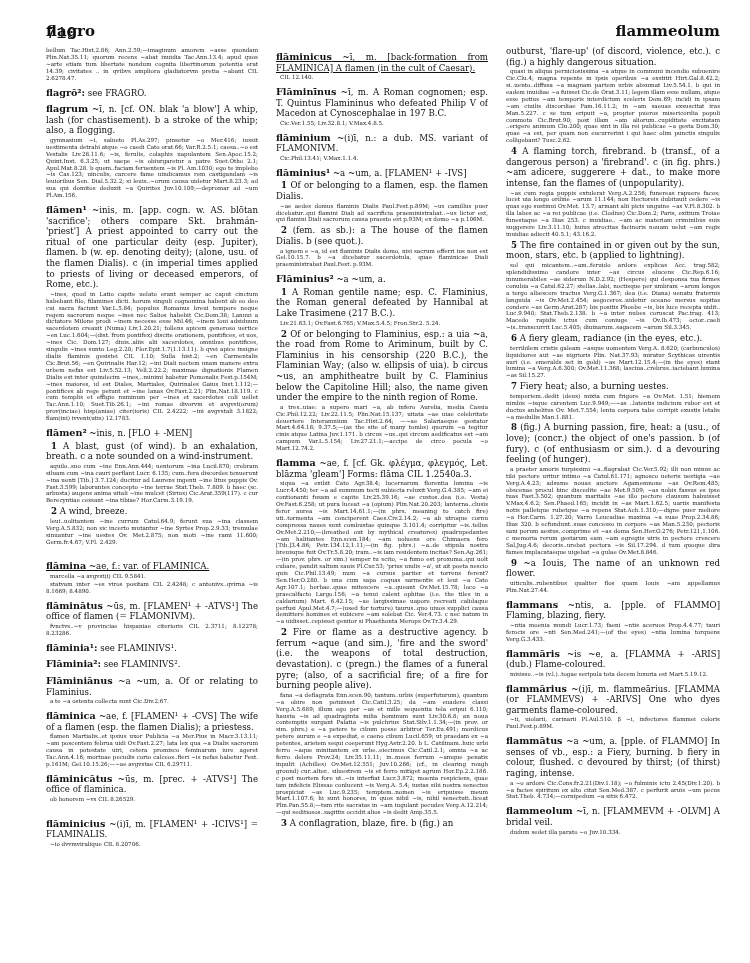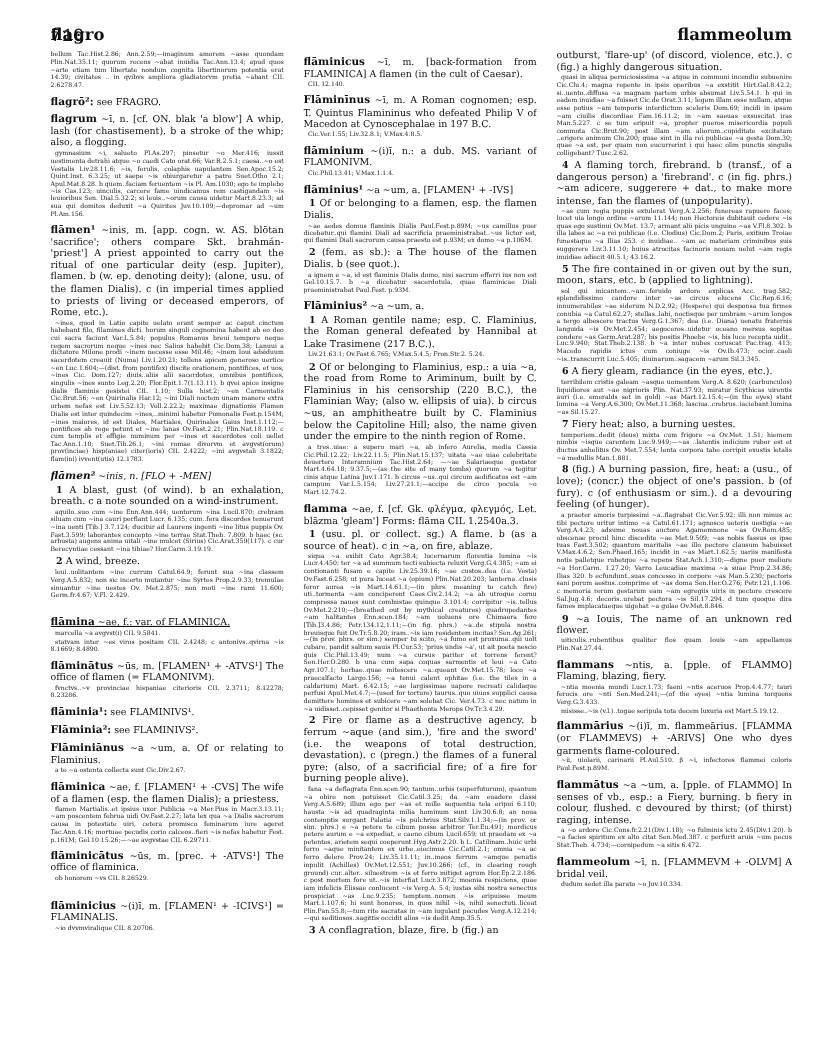--- a/index.html
+++ b/index.html
@@ -31,21 +31,21 @@
   </div>
 
   <div class="columns">
     <div class="col col-1">
         <p class="cit cont">bellum Tac.Hist.2.86; Ann.2.59;—imaginum amorem ~asse quondam Plin.Nat.35.11; quorum recens ~abat inuidia Tac.Ann.13.4; apud quos ~arte etiam tum libertate nondum cognita libertinorum potentia erat 14.39; civitates .. in qvibvs ampliora gladiatorvm pretia ~abant CIL 2.6278.47.</p>
         <p class="def" style="margin-top: 6px;"><span class="hw">flagrō²:</span><span> see FRAGRO.</span></p>
         <p class="def" style="margin-top: 6px;"><span class="hw">flagrum</span><span> ~ī, n. [cf. ON. blak 'a blow'] A whip, lash (for chastisement). b a stroke of the whip; also, a flogging.</span></p>
         <p class="cit">gymnasium ~i, salueto Pl.As.297; pinsetur ~o Mer.416; iussit uestimenta detrahi atque ~o caedi Cato orat.66; Var.R.2.5.1; caesa..~o est Vestalis Liv.28.11.6; ~is, ferulis, colaphis uapulantem Sen.Apoc.15.2; Quint.Inst. 6.3.25; ut saepe ~is obiurgaretur a patre Suet.Otho 2.1; Apul.Mat.8.28.   b quem..faciam feruentem ~is Pl. Am.1030; ego te implebo ~is Cas.123; uinculis, carcere fame uindicamus rem castigandam ~is leuioribus Sen. Dial.5.32.2; si leuis..~orum causa uidetur Mart.8.23.3; ad sua qui domitos deduxit ~a Quirites Juv.10.109;—depromar ad ~um Pl.Am.156.</p>
         <p class="def" style="margin-top: 6px;"><span class="hw">flāmen¹</span><span> ~inis, m. [app. cogn. w. AS. blōtan 'sacrifice'; others compare Skt. brahmán- 'priest'] A priest appointed to carry out the ritual of one particular deity (esp. Jupiter), flamen. b (w. ep. denoting deity); (alone, usu. of the flamen Dialis). c (in imperial times applied to priests of living or deceased emperors, of Rome, etc.).</span></p>
         <p class="cit">~ines, quod in Latio capite uelato erant semper ac caput cinctum habebant filo, filamines dicti. horum singuli cognomina habent ab eo deo cui sacra faciunt Var.L.5.84; populus Romanus breui tempore neque regem sacrorum neque ~ines nec Salios habebit Cic.Dom.38; Lanuui a dictatore Milone prodi ~inem necesse esse Mil.46; ~inem Ioui adsiduum sacerdotem creauit (Numa) Liv.1.20.21; tollens apicem generoso uertice ~en Luc.1.604;—(dist. from pontifex) discite orationem, pontifices, et uos, ~ines Cic. Dom.127; diuis..aliis alii sacerdotes, omnibus pontifices, singulis ~ines sunto Leg.2.20; Flor.Epit.1.7(1.13.11).  b qvei apice insigne dialis flaminis gesistei CIL 1.10; Sulla hist.2; ~en Carmentalis Cic.Brut.56; ~en Quirinalis Har.12; ~ini Diali noctem unam manere extra urbem nefas est Liv.5.52.13; Vell.2.22.2; maximae dignationis Flamen Dialis est inter quindecim ~ines,..minimi habetur Pomonalis Fest.p.154M; ~ines maiores, id est Diales, Martiales, Quirinales Gaius Inst.1.112;—pontifices ab rege petunt et ~ine lanas Ov.Fast.2.21; Plin.Nat.18.119.   c cum templis et effigie numinum per ~ines et sacerdotes coli uellet Tac.Ann.1.10; Suet.Tib.26.1; ~ini romae divorvm et avgvst(orum) prov(inciae) hisp(aniae) citer(ioris) CIL 2.4222; ~ini avgvstali 3.1822; flam(ini) ivvent(utis) 12.1783.</p>
-        <p class="def" style="margin-top: 6px; font-style: italic;"><span class="hw">flāmen²</span><span> ~inis, n. [FLO + -MEN]</span></p>
+        <p class="def" style="margin-top: 6px;"><span class="hw">flāmen²</span><span> ~inis, n. [FLO + -MEN]</span></p>
         <p class="def sense"><b>1</b><span> A blast, gust (of wind). b an exhalation, breath. c a note sounded on a wind-instrument.</span></p>
         <p class="cit">aquilo..suo cum ~ine Enn.Ann.444; uentorum ~ina Lucil.870; crebram siluam cum ~ina cauri perflant Lucr. 6.135; cum..fera discordes tenuerunt ~ina uenti [Tib.] 3.7.124; ducitur ad Laurens ingenti ~ine litus puppis Ov. Fast.3.599; laborantes concepto ~ine terrae Stat.Theb. 7.809.   b haec (sc. arbusta) augens anima uitali ~ine mulcet (Sirius) Cic.Arat.359(117).   c cur Berecyntiae cessant ~ina tibiae? Hor.Carm.3.19.19.</p>
         <p class="def sense"><b>2</b><span> A wind, breeze.</span></p>
         <p class="cit">leui..uolitantem ~ine currum Catul.64.9; ferunt sua ~ina classem Verg.A.5.832; non sic incerto mutantur ~ine Syrtes Prop.2.9.33; tremulae sinuantur ~ine uestes Ov. Met.2.875; non moti ~ine rami 11.600; Germ.fr.4.67; V.Fl. 2.429.</p>
         <p class="def" style="margin-top: 16px; text-decoration: underline;"><span class="hw">flāmina</span><span> ~ae, f.: var. of FLAMINICA.</span></p>
         <p class="cit">marcella ~a avgvst(i) CIL 9.5841.</p>
         <p class="cit">statvam inter ~es viros positam CIL 2.4248; c antonivs..qvirna ~is 8.1669; 8.4890.</p>
         <p class="def" style="margin-top: 6px;"><span class="hw">flāminātus</span><span> ~ūs, m. [FLAMEN¹ + -ATVS¹] The office of flamen (= FLAMONIVM).</span></p>
         <p class="cit">fvnctvs..~v provinciae hispaniae citerioris CIL 2.3711; 8.12278; 8.23286.</p>
         <p class="def" style="margin-top: 6px;"><span class="hw">flāminia¹:</span><span> see FLAMINIVS¹.</span></p>
@@ -53,38 +53,37 @@
         <p class="def" style="margin-top: 6px;"><span class="hw">Flāminiānus</span><span> ~a ~um, a. Of or relating to Flaminius.</span></p>
         <p class="cit">a te ~a ostenta collecta sunt Cic.Div.2.67.</p>
         <p class="def" style="margin-top: 6px;"><span class="hw">flāminica</span><span> ~ae, f. [FLAMEN¹ + -CVS] The wife of a flamen (esp. the flamen Dialis); a priestess.</span></p>
         <p class="cit">flamen Martialis..et ipsius uxor Publicia ~a Mer.Pius in Macr.3.13.11; ~am poscentem februa uidi Ov.Fast.2.27; lata lex qua ~a Dialis sacrorum causa in potestate uiri, cetera promisco feminarum iure ageret Tac.Ann.4.16; mortuae pecudis corio calceos..fieri ~is nefas habetur Fest. p.161M; Gel.10.15.26;—~ae avgvstae CIL 6.29711.</p>
         <p class="def" style="margin-top: 6px;"><span class="hw">flāminicātus</span><span> ~ūs, m. [prec. + -ATVS¹] The office of flaminica.</span></p>
         <p class="cit">ob honorem ~vs CIL 8.26529.</p>
         <p class="def" style="margin-top: 16px;"><span class="hw">flāminicius</span><span> ~(i)ī, m. [FLAMEN¹ + -ICIVS¹] = FLAMINALIS.</span></p>
         <p class="cit">~io dvvmviralique CIL 8.20706.</p>
       </div>
     <div class="col col-2">
-        <p class="def" style="margin-top: 6px;"><span class="hw">flāminicus</span><span> ~ī, m. [back-formation from FLAMINICA] A flamen (in the cult of Caesar).</span></p>
+        <p class="def" style="margin-top: 6px; text-decoration: underline;"><span class="hw">flāminicus</span><span> ~ī, m. [back-formation from FLAMINICA] A flamen (in the cult of Caesar).</span></p>
         <p class="cit">CIL 12.140.</p>
         <p class="def" style="margin-top: 6px;"><span class="hw">Flāminīnus</span><span> ~ī, m. A Roman cognomen; esp. T. Quintus Flamininus who defeated Philip V of Macedon at Cynoscephalae in 197 B.C.</span></p>
         <p class="cit">Cic.Ver.1.55; Liv.32.8.1; V.Max.4.8.5.</p>
         <p class="def" style="margin-top: 6px;"><span class="hw">flāminium</span><span> ~(i)ī, n.: a dub. MS. variant of FLAMONIVM.</span></p>
         <p class="cit">Cic.Phil.13.41; V.Max.1.1.4.</p>
         <p class="def" style="margin-top: 6px;"><span class="hw">flāminius¹</span><span> ~a ~um, a. [FLAMEN¹ + -IVS]</span></p>
         <p class="def sense"><b>1</b><span> Of or belonging to a flamen, esp. the flamen Dialis.</span></p>
         <p class="cit">~ae aedes domus flaminis Dialis Paul.Fest.p.89M; ~us camillus puer dicebatur..qui flamini Diali ad sacrificia praeministrabat..~us lictor est, qui flamini Diali sacrorum causa praesto est p.93M; ex domo ~a p.106M.</p>
         <p class="def sense"><b>2</b><span> (fem. as sb.): a The house of the flamen Dialis. b (see quot.).</span></p>
         <p class="cit">a ignem e ~a, id est flaminis Dialis domo, nisi sacrum efferri ius non est Gel.10.15.7.   b ~a dicebatur sacerdotula, quae flaminicae Diali praeministrabat Paul.Fest. p.93M.</p>
         <p class="def" style="margin-top: 6px;"><span class="hw">Flāminius²</span><span> ~a ~um, a.</span></p>
         <p class="def sense"><b>1</b><span> A Roman gentile name; esp. C. Flaminius, the Roman general defeated by Hannibal at Lake Trasimene (217 B.C.).</span></p>
         <p class="cit">Liv.21.63.1; Ov.Fast.6.765; V.Max.5.4.5; Fron.Str.2. 5.24.</p>
         <p class="def sense"><b>2</b><span> Of or belonging to Flaminius, esp.: a uia ~a, the road from Rome to Ariminum, built by C. Flaminius in his censorship (220 B.C.), the Flaminian Way; (also w. ellipsis of uia). b circus ~us, an amphitheatre built by C. Flaminius below the Capitoline Hill; also, the name given under the empire to the ninth region of Rome.</span></p>
         <p class="cit">a tres..uiae: a supero mari ~a, ab infero Aurelia, media Cassia Cic.Phil.12.22; Liv.22.11.5; Plin.Nat.15.137; uitata ~ae uiae celebritate deuertere Interamnium Tac.Hist.2.64; —~ae Salariaeque gestator Mart.4.64.18; 9.37.5;—(as the site of many tombs) quorum ~a tegitur cinis atque Latina Juv.1.171.   b circus ~us..qui circum aedificatus est ~am campum Var.L.5.154; Liv.27.21.1;—accipe de circo pocula ~o Mart.12.74.2.</p>
         <p class="def" style="margin-top: 6px;"><span class="hw">flamma</span><span> ~ae, f. [cf. Gk. φλέγμα, φλεγμός, Let. blāzma 'gleam'] Forms: flāma CIL 1.2540a.3.</span></p>
-        <p class="def sense"><b>1</b><span> (usu. pl. or collect. sg.) A flame. b (as a source of heat). c in ~a, on fire, ablaze.</span></p>
         <p class="cit">siqua ~a exibit Cato Agr.38.4; lucernarum florentia lumina ~is Lucr.4.450; ter ~a ad summum tecti subiecta reluxit Verg.G.4.385; ~am ei contionanti fusam e capite Liv.25.39.16; ~ae custos..dea (i.e. Vesta) Ov.Fast.6.258; ut pura luceat ~a (opium) Plin.Nat.20.203; lanterna..clusis feror aurea ~is Mart.14.61.1;—(in phrs. meaning to catch fire) uti..tormenta ~am conciperent Caes.Civ.2.14.2; ~a ab utroque cornu compressa naues sunt combustae quinque 3.101.4; corripitur ~is..tellus Ov.Met.2.210;—(breathed out by mythical creatures) quadrupedantes ~am halitantes Enn.scen.184; ~am uoluens ore Chimaera fero [Tib.]3.4.86; Petr.134.12,1.11;—(in fig. phrs.) ~a..de stipula nostra breuisque fuit Ov.Tr.5.8.20; iram..~is iam residentem incitas? Sen.Ag.261;—(in prov. phrs. or sim.) semper tu scito, ~a fumo est proxuma..qui uolt cubare, pandit saltum sauis Pl.Cur.53; 'prius undis ~a', ut ait poeta nescio quis Cic.Phil.13.49; num ~a cursus pariter et torrens ferent? Sen.Her.O.280.   b una cum sapa coquas sarmentis et leui ~a Cato Agr.107.1; herbae..quae mitescere ~a..queant Ov.Met.15.78; loco ~a praecalfacto Largo.156; ~a tenui calent ophitae (i.e. the tiles in a caldarium) Mart. 6.42.15; ~ae largissimae uapore recreati calidaque perfusi Apul.Met.4.7;—(used for torture) taurus..quo uiuos supplici causa demittere homines et subicere ~am solebat Cic. Ver.4.73.   c nec natum in ~a uidisset..cepisset genitor si Phaethonta Merops Ov.Tr.3.4.29.</p>
         <p class="def sense"><b>2</b><span> Fire or flame as a destructive agency. b ferrum ~aque (and sim.), 'fire and the sword' (i.e. the weapons of total destruction, devastation). c (pregn.) the flames of a funeral pyre; (also, of a sacrificial fire; of a fire for burning people alive).</span></p>
         <p class="cit">fana ~a deflagrata Enn.scen.90; tantum..urbis (superfuturum), quantum ~a obire non potuisset Cic.Catil.3.25; da ~am euadere classi Verg.A.5.689; illum ego per ~as et mille sequentia tela eripui 6.110; hausta ~is ad quadraginta milia hominum sunt Liv.30.6.8; an noua contemptis surgant Palatia ~is pulchrius Stat.Silv.1.1.34;—(in prov. or sim. phrs.) e ~a petere te cibum posse arbitror Ter.Eu.491; mordicus petere aurum e ~a expediat, e caeno cibum Lucil.659; ut praedam ex ~a petentes, arietem sequi coeperunt Hyg.Astr.2.20.   b L. Catilinam..huic urbi ferro ~aque minitantem ex urbe..eiecimus Cic.Catil.2.1; omnia ~a ac ferro delere Prov.24; Liv.35.11.11; in..meos ferrum ~amque penatis inpulit (Achilles) Ov.Met.12.551; Juv.10.266; (cf., in clearing rough ground) cur..alter.. siluestrem ~is et ferro mitiget agrum Hor.Ep.2.2.186.   c post mortem fore ut..~is interfiat Lucr.3.872; moenia respiciens, quae iam infelicis Elissae conlucent ~is Verg.A. 5.4; iustas sibi nostra senectus prospiciat ~as Luc.9.235; temptem..nomen ~is eripuisse meum Mart.1.107.6; hi sunt honores, in quos nihil ~is, nihil senectuti..liceat Plin.Pan.55.8;—tum rite sacratas in ~am iugulant pecudes Verg.A.12.214;—qui seditiosos..sagittis occidit alios ~is dedit Amp.35.5.</p>
         <p class="def sense"><b>3</b><span> A conflagration, blaze, fire. b (fig.) an</span></p>
       </div>
     <div class="col col-3">
         <p class="def"><span>outburst, 'flare-up' (of discord, violence, etc.). c (fig.) a highly dangerous situation.</span></p>
         <p class="cit">quasi in aliqua perniciosissima ~a atque in communi incendio subuenire Cic.Clu.4; magna repente in ipsis operibus ~a exstitit Hirt.Gal.8.42.2; si..uento..diffusa ~a magnam partem urbis absumat Liv.5.54.1.   b qui in eadem inuidiae ~a fuisset Cic.de Orat.3.11; legem illam esse nullam, atque esse potius ~am temporis interdictum sceleris Dom.69; incidi in ipsam ~am ciuilis discordiae Fam.16.11.2; in ~am saeuas exsuscitat iras Man.5.227.   c se tum eripuit ~a, propter pueros misericordia populi commota Cic.Brut.90; post illam ~am aliorum..cupiditate excitatam ..erigere animum Clu.200; quae sint in illa rei publicae ~a gesta Dom.30; quae ~a est, per quam non eucurrerint i qui haec olim punctis singulis colligebant? Tusc.2.62.</p>
         <p class="def sense"><b>4</b><span> A flaming torch, firebrand. b (transf., of a dangerous person) a 'firebrand'. c (in fig. phrs.) ~am adicere, suggerere + dat., to make more intense, fan the flames of (unpopularity).</span></p>
         <p class="cit">~as cum regia puppis extulerat Verg.A.2.256; funereas rapuere faces; lucet uia longo ordine ~arum 11.144; non Hectoreis dubitauit cedere ~is quas ego sustinui Ov.Met. 13.7; armant alii picis unguine ~as V.Fl.8.302.   b illa labes ac ~a rei publicae (i.e. Clodius) Cic.Dom.2; Paris, exitium Troiae funestaque ~a Ilias 253.   c inuidiae.. ~am ac materiam criminibus suis suggerere Liv.3.11.10; huius atrocitas facinoris nouam uelut ~am regis inuidiae adiecit 40.5.1; 43.16.2.</p>
@@ -93,20 +92,21 @@
         <p class="def sense"><b>6</b><span> A fiery gleam, radiance (in the eyes, etc.).</span></p>
         <p class="cit">terribilem cristis galeam ~asque uomentem Verg.A. 8.620; (carbunculos) liquidiores aut ~ae nigrioris Plin. Nat.37.93; miratur Scythicas uirentis auri (i.e. emeralds set in gold) ~as Mart.12.15.4;—(in the eyes) stant lumina ~a Verg.A.6.300; Ov.Met.11.368; lasciua..crebrus..iaciebant lumina ~as Sil.15.27.</p>
         <p class="def sense"><b>7</b><span> Fiery heat; also, a burning uestes.</span></p>
         <p class="cit">temperiem..dedit (deus) mixta cum frigore ~a Ov.Met. 1.51; hiemem nimbis ~isque carentem Luc.9.949;—~as ..latentis indicium rubor est et ductus anhelitus Ov. Met.7.554; lenta corpora tabe corripit exustis letalis ~a medullis Man.1.881.</p>
         <p class="def sense"><b>8</b><span> (fig.) A burning passion, fire, heat: a (usu., of love); (concr.) the object of one's passion. b (of fury). c (of enthusiasm or sim.). d a devouring feeling (of hunger).</span></p>
         <p class="cit">a praeter amoris turpissimi ~a..flagrabat Cic.Ver.5.92; illi non minus ac tibi pectore uritur intimo ~a Catul.61.171; agnosco ueteris uestigia ~ae Verg.A.4.23; adsume nouas auctore Agamemnone ~as Ov.Rem.485; obscenae procul hinc discedite ~ae Met.9.509; ~as nobis fassus es ipse tuas Fast.3.502; quantum maritalis ~ae illo pectore clausum habuisset V.Max.4.6.2; Sen.Phaed.165; incidit in ~as Mart.1.62.5; uariis manifesta notis palletque rubetque ~a repens Stat.Ach.1.310;—digne puer meliore ~a Hor.Carm. 1.27.20; Varro Leucadiae maxima ~a suae Prop.2.34.86; Ilias 320.   b ecfundunt..suas concesso in corpore ~as Man.5.230; pectoris sani porum aestus..comprime et ~as doma Sen.Her.O.276; Petr.121,1.106.   c memoria rerum gestarum eam ~am egregiis uiris in pectore crescere Sal.Jug.4.6; decoris..urebat pectora ~is Sil.17.294. d tum quoque dira fames implacataeque uigebat ~a gulae Ov.Met.8.846.</p>
         <p class="def sense"><b>9</b><span> ~a Iouis, The name of an unknown red flower.</span></p>
         <p class="cit">uiticulis..rubentibus qualiter flos quam Iouis ~am appellamus Plin.Nat.27.44.</p>
         <p class="def" style="margin-top: 6px;"><span class="hw">flammans</span><span> ~ntis, a. [pple. of FLAMMO] Flaming, blazing, fiery.</span></p>
         <p class="cit">~ntia moenia mundi Lucr.1.73; faeni ~ntis aceruos Prop.4.4.77; tauri ferocis ore ~nti Sen.Med.241;—(of the eyes) ~ntia lumina torquens Verg.G.3.433.</p>
+        <p class="def" style="margin-top: 6px;"><span class="hw">flammāris</span><span> ~is ~e, a. [FLAMMA + -ARIS] (dub.) Flame-coloured.</span></p>
         <p class="cit">misisse..~is (v.l.)..togae seripula tota decem luxuria est Mart.5.19.12.</p>
         <p class="def" style="margin-top: 6px;"><span class="hw">flammārius</span><span> ~(i)ī, m. flammeārius. [FLAMMA (or FLAMMEVS) + -ARIVS] One who dyes garments flame-coloured.</span></p>
         <p class="cit">~ii, uiolarii, carinarii Pl.Aul.510.   β ~i, infectores flammei coloris Paul.Fest.p.89M.</p>
         <p class="def" style="margin-top: 6px;"><span class="hw">flammātus</span><span> ~a ~um, a. [pple. of FLAMMO] In senses of vb., esp.: a Fiery, burning. b fiery in colour, flushed. c devoured by thirst; (of thirst) raging, intense.</span></p>
         <p class="cit">a ~o ardore Cic.Cons.fr.2.21(Div.1.18); ~o fulminis ictu 2.45(Div.1.20).   b ~a facies spiritum ex alto citat Sen.Med.387.   c perfurit aruis ~um pecus Stat.Theb. 4.734;—cornipedum ~a sitis 6.472.</p>
         <p class="def" style="margin-top: 6px;"><span class="hw">flammeolum</span><span> ~ī, n. [FLAMMEVM + -OLVM] A bridal veil.</span></p>
         <p class="cit">dudum sedet illa parato ~o Juv.10.334.</p>
       </div>
   </div>
 </div>

